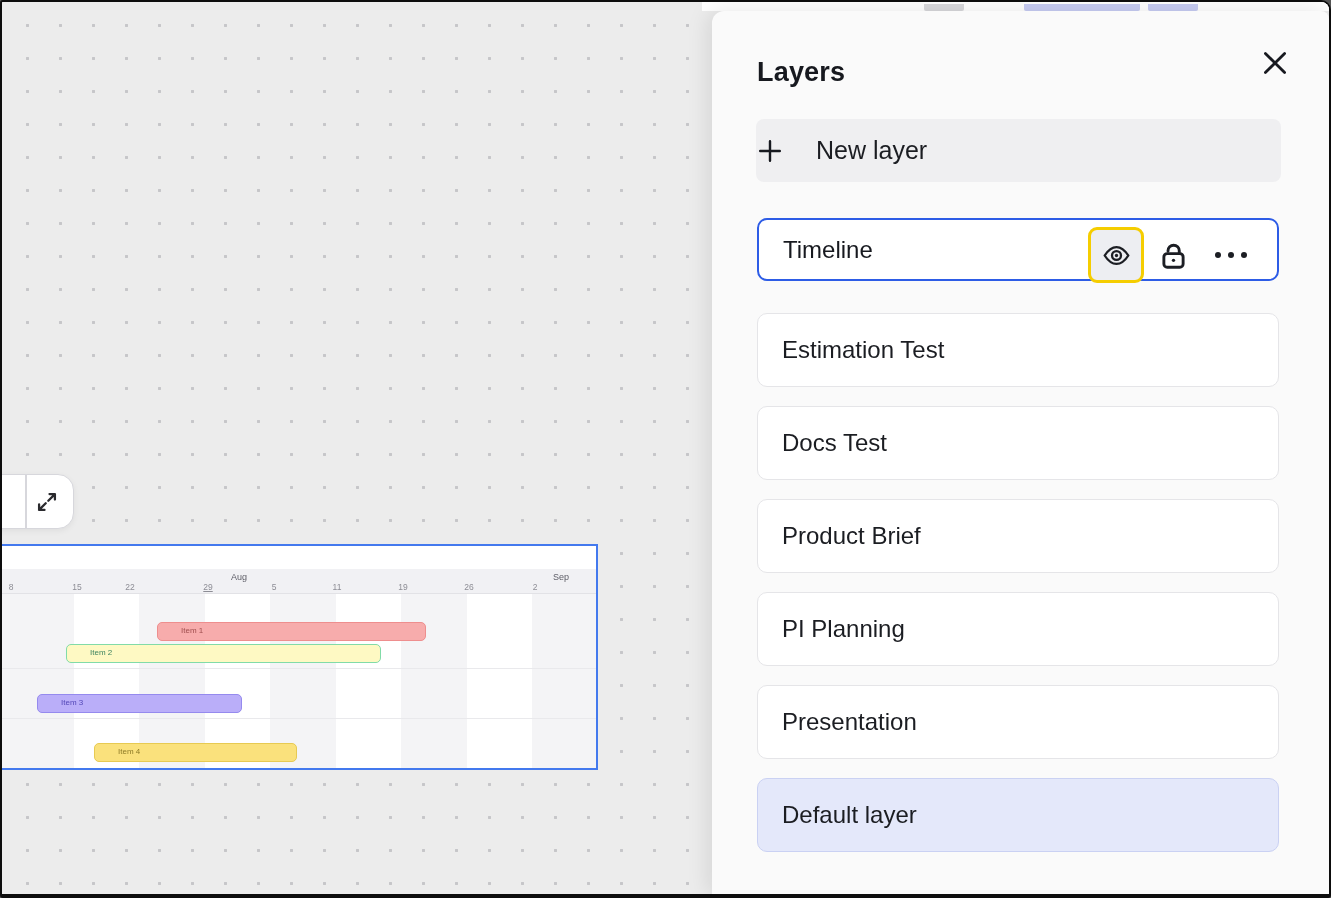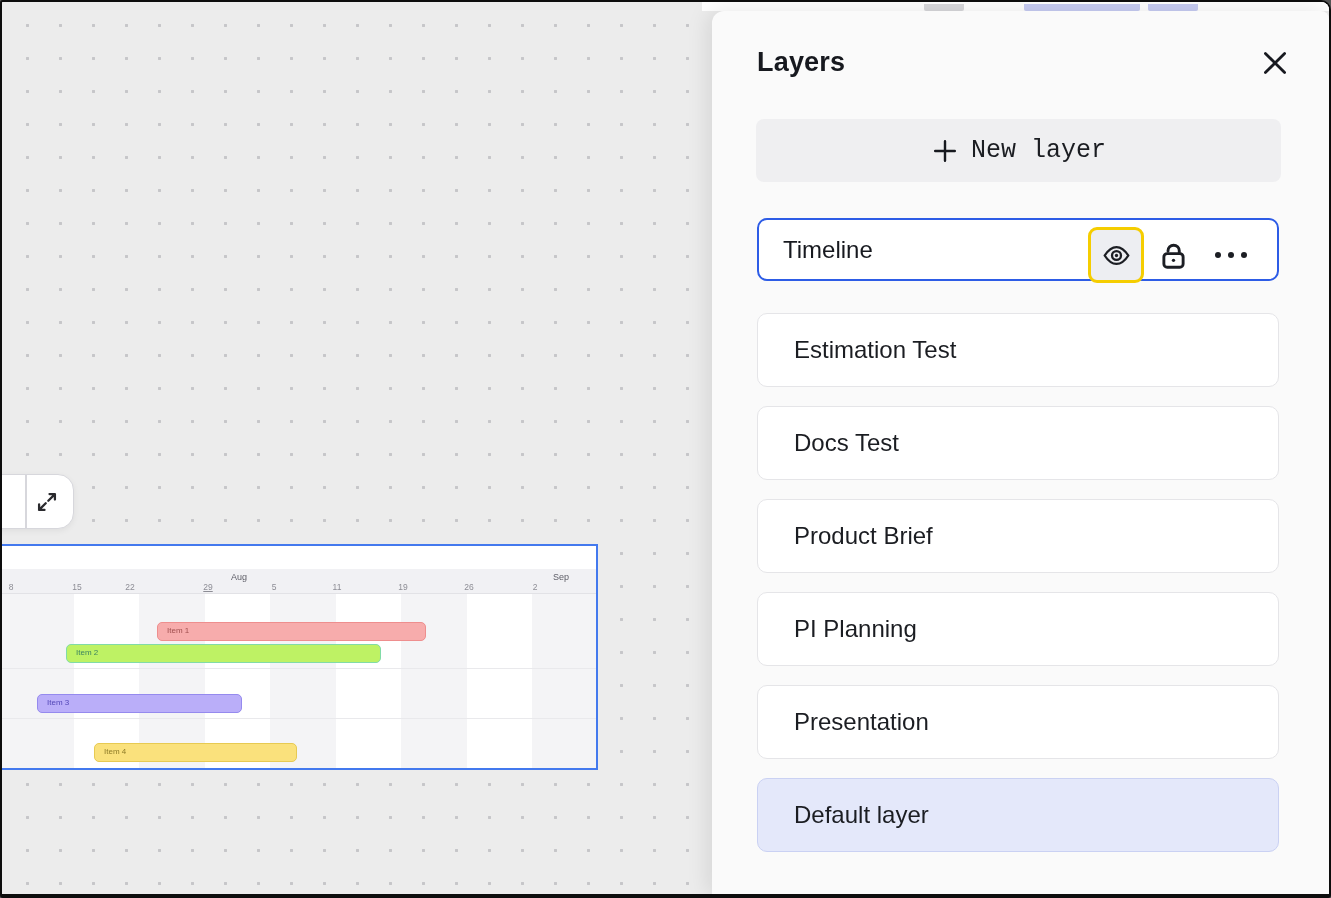--- a/index.html
+++ b/index.html
@@ -46,37 +46,37 @@
   }
   .tl-month{ position:absolute; top:3px; transform:translateX(-50%);
     font-size:9px; font-weight:400; color:#5d5d66; white-space:nowrap; }
   .tl-tick{ position:absolute; top:13px; transform:translateX(-50%);
     font-size:8.5px; color:#8d8d95; white-space:nowrap; }
   .tl-body{ position:absolute; left:0; top:48px; width:100%; height:174px; background:#fff; }
   .tl-band{ position:absolute; top:0; bottom:0; background:#f4f4f6; }
   .tl-divider{ position:absolute; left:0; right:0; height:1px; background:#e9e9ec; }
   .gantt-bar{
     position:absolute; height:19px; border-radius:5px; border:1.5px solid;
-    font-size:8px; line-height:16px; padding-left:9px; white-space:nowrap; overflow:hidden;
+    font-size:8px; line-height:16px; padding-left:23px; white-space:nowrap; overflow:hidden;
   }
 
   
   .panel{
     position:absolute; left:710px; top:9px; right:0; bottom:0;
     background:#fafafa; border-radius:12px 8px 0 0;
     box-shadow:-4px 0 22px rgba(0,0,0,.10);
   }
-  .panel-title{ position:absolute; left:45px; top:36px; font-size:27px; font-weight:700; color:#17191f; letter-spacing:.2px;}
+  .panel-title{ position:absolute; left:45px; top:46px; font-size:27px; font-weight:700; color:#17191f; letter-spacing:.2px;}
   .close-btn{ position:absolute; left:547px; top:36px; width:32px; height:32px; cursor:pointer; }
 
   .new-layer-btn{
     position:absolute; left:44px; top:108px; width:525px; height:63px;
     background:#efeff1; border-radius:8px; border:none;
-    display:flex; align-items:center; justify-content:center; gap:12px;
-    font-size:25px; color:#1b1d22; font-family:Liberation Mono, monospace; cursor:pointer;
+    display:flex; align-items:center; gap:32px;
+    font-size:25px; color:#1b1d22; font-family:Liberation Sans, sans-serif; cursor:pointer;
   }
 
   .selected-row{
     position:absolute; left:45px; top:207px; width:522px; height:63px;
     background:#fff; border:2.5px solid var(--accent-blue,#2d5ce6); border-radius:10px;
   }
   .selected-row .row-label{ position:absolute; left:24px; top:50%; transform:translateY(-50%);
     font-size:24px; color:#17191f; }
   .eye-box{
     position:absolute; left:329px; top:7px; width:56px; height:56px;
@@ -85,21 +85,21 @@
   }
   .lock-btn{ position:absolute; left:396px; top:17px; width:36px; height:36px;
     display:flex; align-items:center; justify-content:center; cursor:pointer; }
   .more-btn{ position:absolute; left:448px; top:17px; width:48px; height:36px;
     display:flex; align-items:center; justify-content:center; cursor:pointer; }
 
   .layer-list{ position:absolute; left:45px; top:302px; width:522px; }
   .layer-row{
     width:522px; height:74px; margin-bottom:19px;
     background:#fff; border:1.5px solid #e5e5e8; border-radius:10px;
-    display:flex; align-items:center; padding-left:36px;
+    display:flex; align-items:center; padding-left:24px;
     font-size:24px; color:#1b1d22; cursor:pointer;
   }
   .layer-row.highlighted{ background:var(--highlight,#e4e8fa); border-color:#cad1f3; }
 </style>
 </head>
 <body>
 
 <div class="screen">
 
   <div class="canvas">
@@ -128,21 +128,21 @@
         </div>
       <div class="tl-body">
           <div class="tl-band" style="left: 0px; width: 80px;"></div>
           <div class="tl-band" style="left: 145px; width: 66px;"></div>
           <div class="tl-band" style="left: 276px; width: 66px;"></div>
           <div class="tl-band" style="left: 407px; width: 66px;"></div>
           <div class="tl-band" style="left: 538px; width: 66px;"></div>
           <div class="tl-divider" style="top: 74px;"></div>
           <div class="tl-divider" style="top: 124px;"></div>
           <div class="gantt-bar" style="left: 163px; top: 28px; width: 269px; background: rgb(247, 172, 172); border-color: rgb(238, 142, 142); color: rgb(160, 79, 79);">Item 1</div>
-          <div class="gantt-bar" style="left: 72px; top: 50px; width: 315px; background: #bef264; border-color: rgb(129, 219, 168); color: rgb(63, 133, 96);">Item 2</div>
+          <div class="gantt-bar" style="left: 72px; top: 50px; width: 315px; background: #fef9c3; border-color: rgb(129, 219, 168); color: rgb(63, 133, 96);">Item 2</div>
           <div class="gantt-bar" style="left: 43px; top: 100px; width: 205px; background: rgb(186, 174, 249); border-color: rgb(149, 138, 238); color: rgb(84, 72, 184);">Item 3</div>
           <div class="gantt-bar" style="left: 100px; top: 149px; width: 203px; background: rgb(250, 225, 124); border-color: rgb(231, 202, 82); color: rgb(143, 124, 40);">Item 4</div>
         </div>
     </div>
   </div>
 
   <div class="top-sliver">
       <div class="sliver-frag" style="left: 222px; width: 40px; background: rgb(216, 216, 219);"></div>
       <div class="sliver-frag" style="left: 322px; width: 68px; background: rgb(199, 204, 243);"></div>
       <div class="sliver-frag" style="left: 382px; width: 56px; background: rgb(199, 204, 243);"></div>

